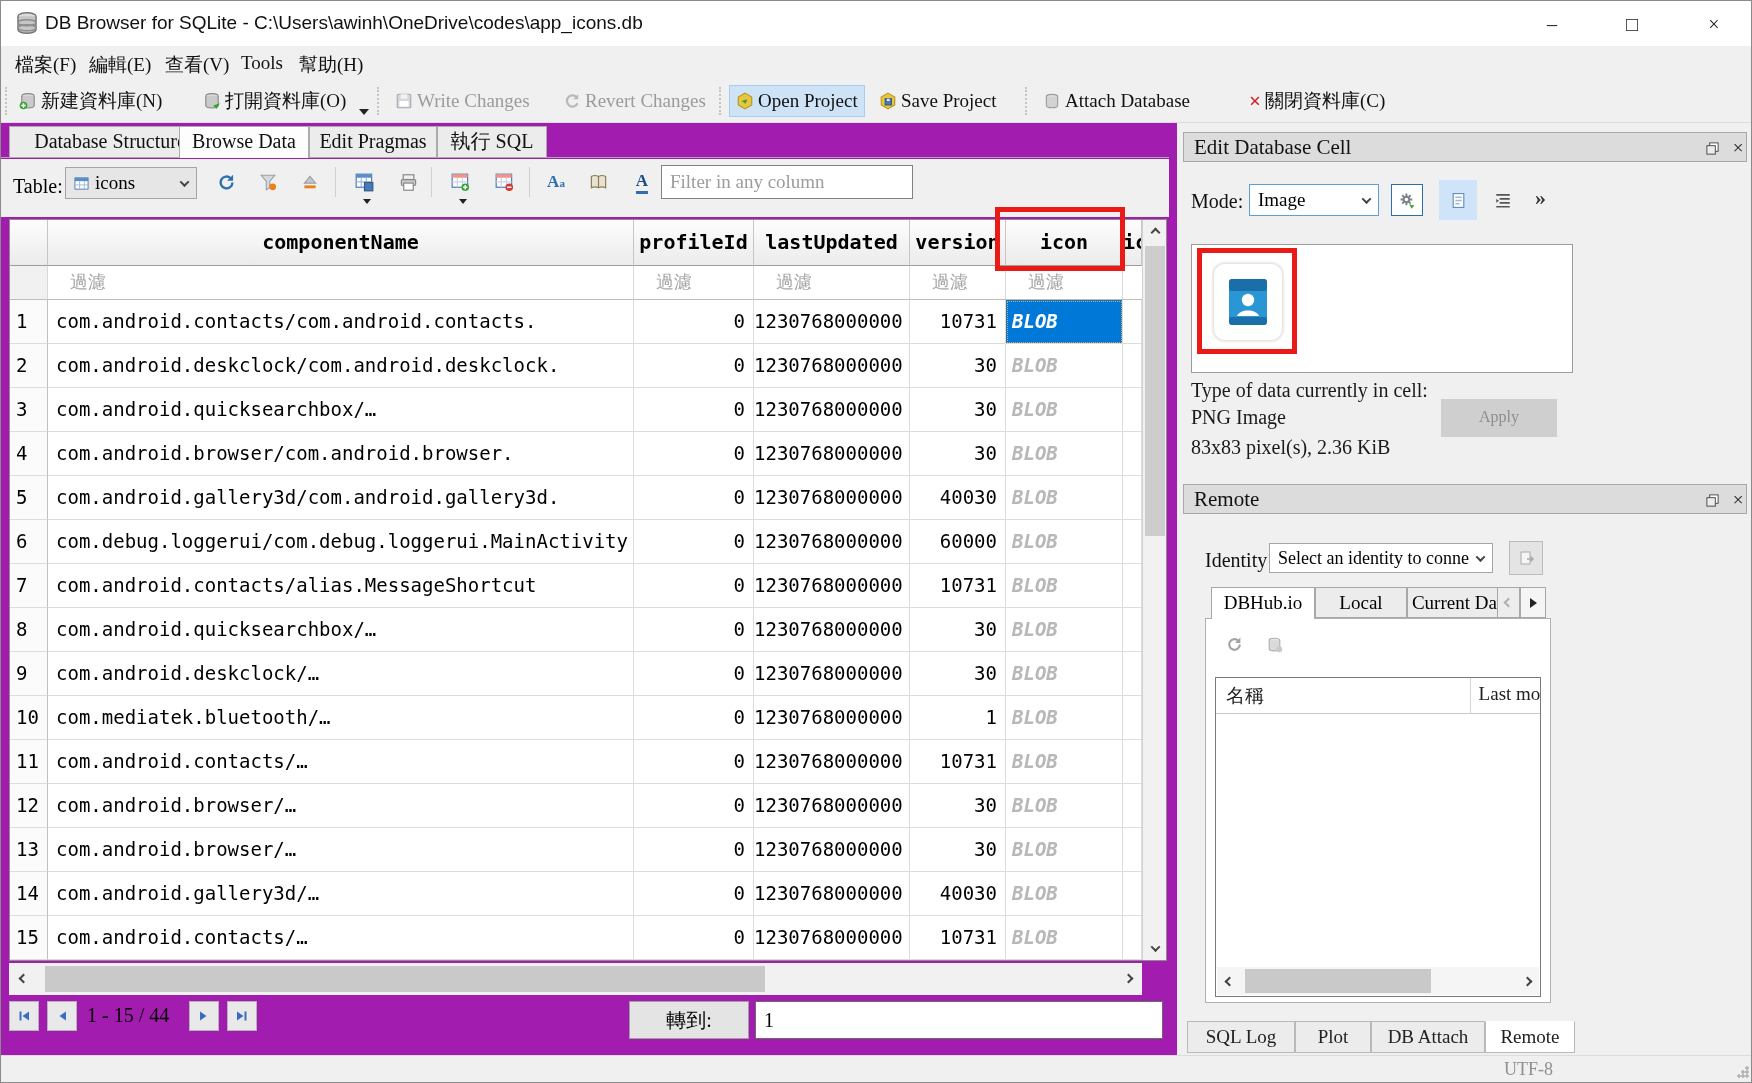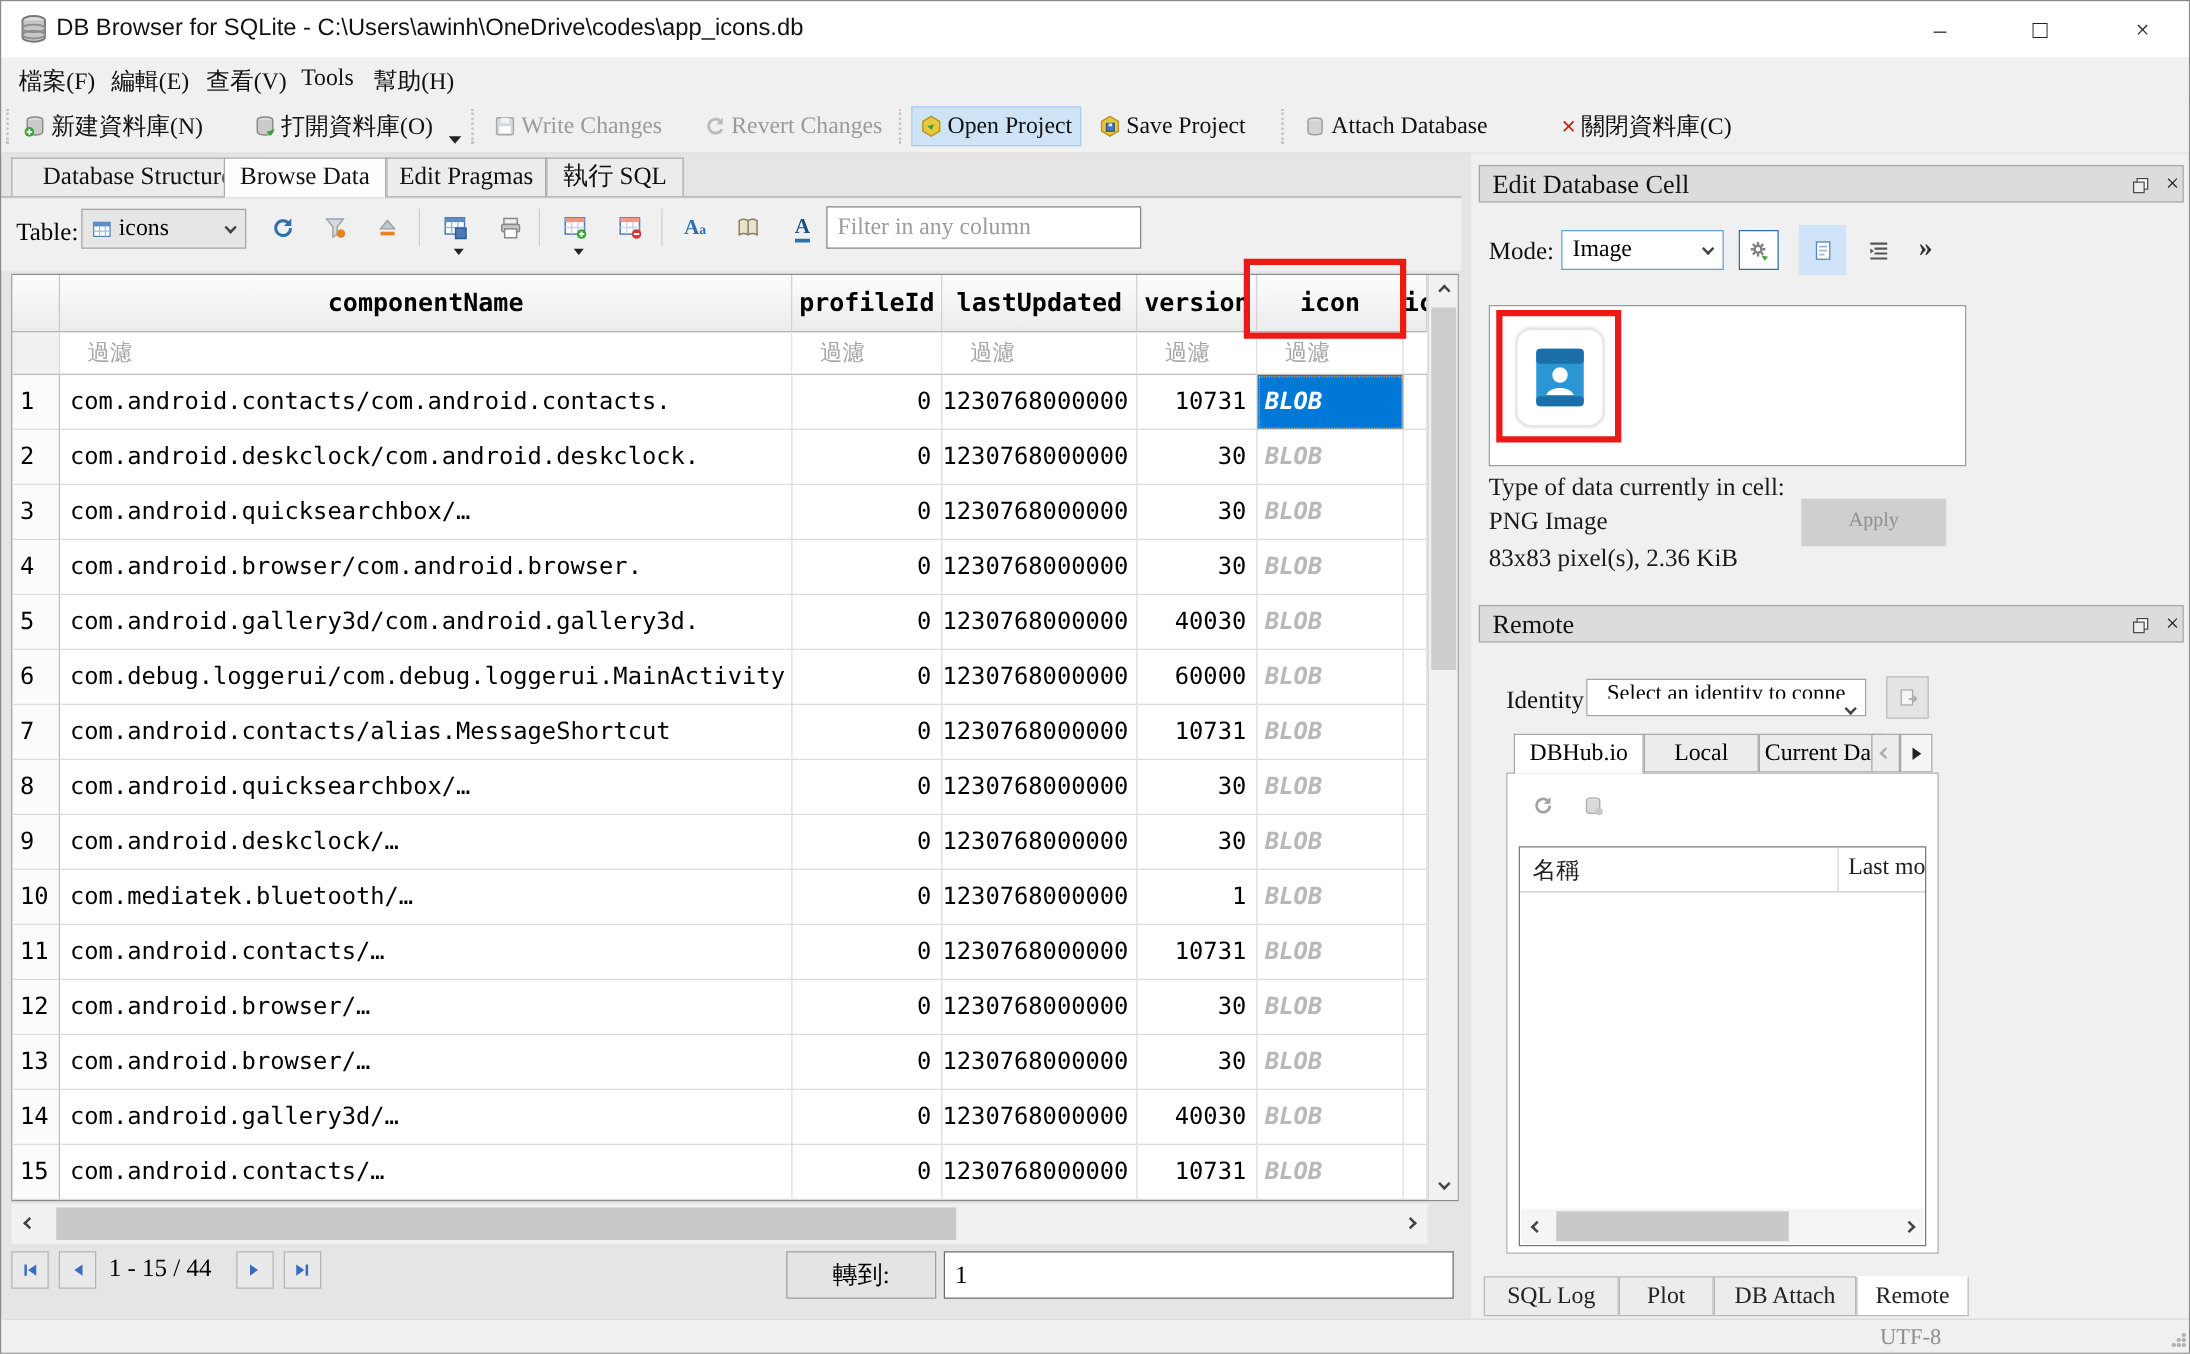--- a/index.html
+++ b/index.html
@@ -1,17 +1,17 @@
 <!DOCTYPE html>
 <html><head>
 <meta charset="utf-8">
 <style>
   * { box-sizing: border-box; margin:0; padding:0; }
   body { font-family:"Liberation Serif", serif; background:#888; }
-  #win { position:relative; width:1752px; height:1083px; background:#e5e5e5;
+  #win { position:relative; width:1752px; height:1083px; background:#a21caf;
          border:1px solid #8a8a8a; overflow:hidden; }
   .abs { position:absolute; }
   .serif { font-family:"Liberation Serif", serif; }
   .sans  { font-family:"Liberation Sans", sans-serif; }
 
   
   #titlebar { left:0; top:0; width:1752px; height:45px; background:#fff; }
   #title-text { left:44px; top:11px; font-size:19px; color:#111; }
   .winctl { top:8px; width:46px; height:30px; text-align:center; font-size:20px; color:#222; line-height:30px; }
   #menubar { left:0; top:45px; width:1752px; height:33px; background:#f0f0f0; }
@@ -582,21 +582,21 @@
       <span>Remote</span>
       <span class="abs dock-ico" style="left:518px;">
           <svg width="15" height="15" viewBox="0 0 16 16">
             <rect x="5" y="2" width="9" height="9" fill="#fff" stroke="#444"></rect>
             <rect x="2" y="5" width="9" height="9" fill="#ececec" stroke="#444"></rect>
           </svg>
         </span>
       <span class="abs dock-ico" style="left:544px;font-size:19px;color:#222;">×</span>
     </div>
     <span class="abs panel-lbl" style="left:28px;top:426px;">Identity</span>
-    <div class="abs combo white" style="left:92px;top:420px;width:224px;height:30px;font-size:18px;flex-direction:column;">
+    <div class="abs combo white" style="left:92px;top:420px;width:224px;height:30px;font-size:18px;">
       <span style="overflow:hidden;white-space:nowrap;">Select an identity to conne</span>
       <span class="chev d" style="margin-left:auto;flex:none;"></span>
     </div>
     <div class="abs sqbtn" style="left:332px;top:418px;width:34px;height:34px;background:#e4e4e4;border:1px solid #bbb;">
       <svg width="16" height="16" viewBox="0 0 16 16">
           <rect x="3" y="2" width="9" height="12" fill="#f5f5f5" stroke="#a9a9a9"></rect>
           <path d="M9 9h6m-2.4-2.4L15 9l-2.4 2.4" stroke="#a9a9a9" stroke-width="1.4" fill="none"></path>
         </svg>
     </div>
     <div class="abs rtab active" style="left:34px;width:104px;">DBHub.io</div>

